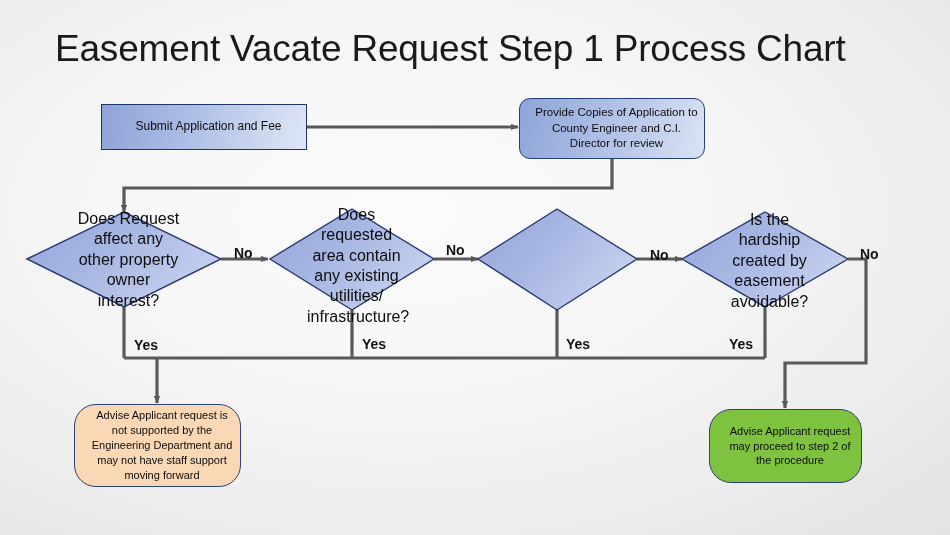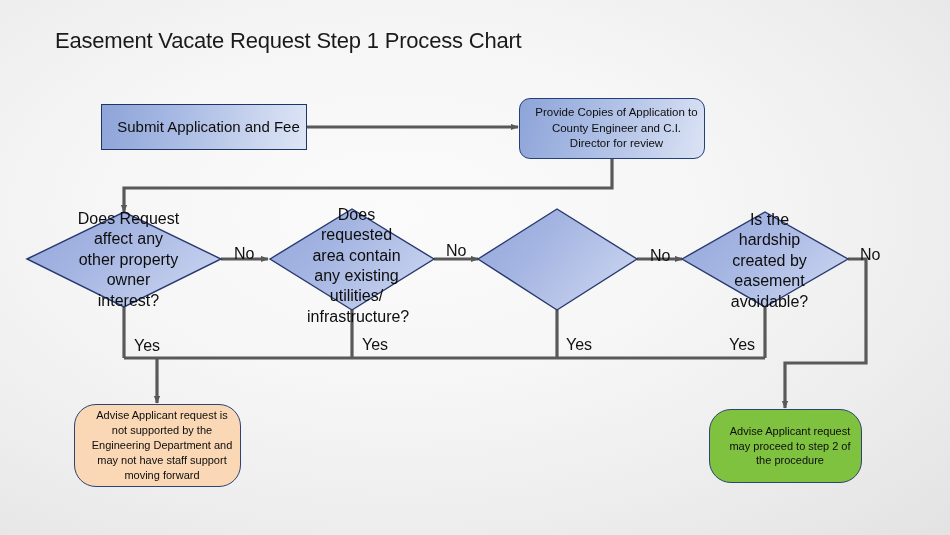--- a/index.html
+++ b/index.html
@@ -17,21 +17,21 @@
     width: 950px;
     height: 535px;
     background: radial-gradient(ellipse 85% 85% at 42% 40%,
                 #fbfbfb 0%, #f6f6f6 38%, #eeeeee 66%, #e2e2e2 100%);
     overflow: hidden;
   }
   #title {
     position: absolute;
     left: 55px;
     top: 28px;
-    font-size: 22px;
+    font-size: 37px;
     font-weight: 400;
     color: #1a1a1a;
     letter-spacing: -0.2px;
     white-space: nowrap;
   }
   #svg-layer {
     position: absolute;
     left: 0;
     top: 0;
     width: 950px;
@@ -50,21 +50,21 @@
   }
   .node-txt {
     width: 100%;
     padding: 0 6px;
     box-sizing: border-box;
   }
   
   .proc-rect {
     background: linear-gradient(100deg, #8ea4d8 0%, #a9bbe4 38%, #ccd7ef 78%, #dde5f6 100%);
     border: 1px solid #1f3564;
-    font-size: 15px;
+    font-size: 12px;
     line-height: 1.3;
   }
   
   .proc-round {
     background: linear-gradient(105deg, #8ea4d8 0%, #a6b9e3 35%, #c6d2ed 75%, #dbe3f5 100%);
     border: 1px solid #23407a;
     border-radius: 11px;
     font-size: 11.5px;
     line-height: 1.38;
   }
@@ -89,22 +89,22 @@
     border: 0;
     font-size: 16px;
     line-height: 1.28;
   }
   .decision .node-txt {
     position: relative;
     z-index: 1;
   }
   .edge-label {
     position: absolute;
-    font-size: 16px;
-    font-weight: normal;
+    font-size: 14px;
+    font-weight: bold;
     color: #111;
     z-index: 4;
     white-space: nowrap;
   }
 </style>
 </head>
 <body>
 
 <div id="slide">
 

